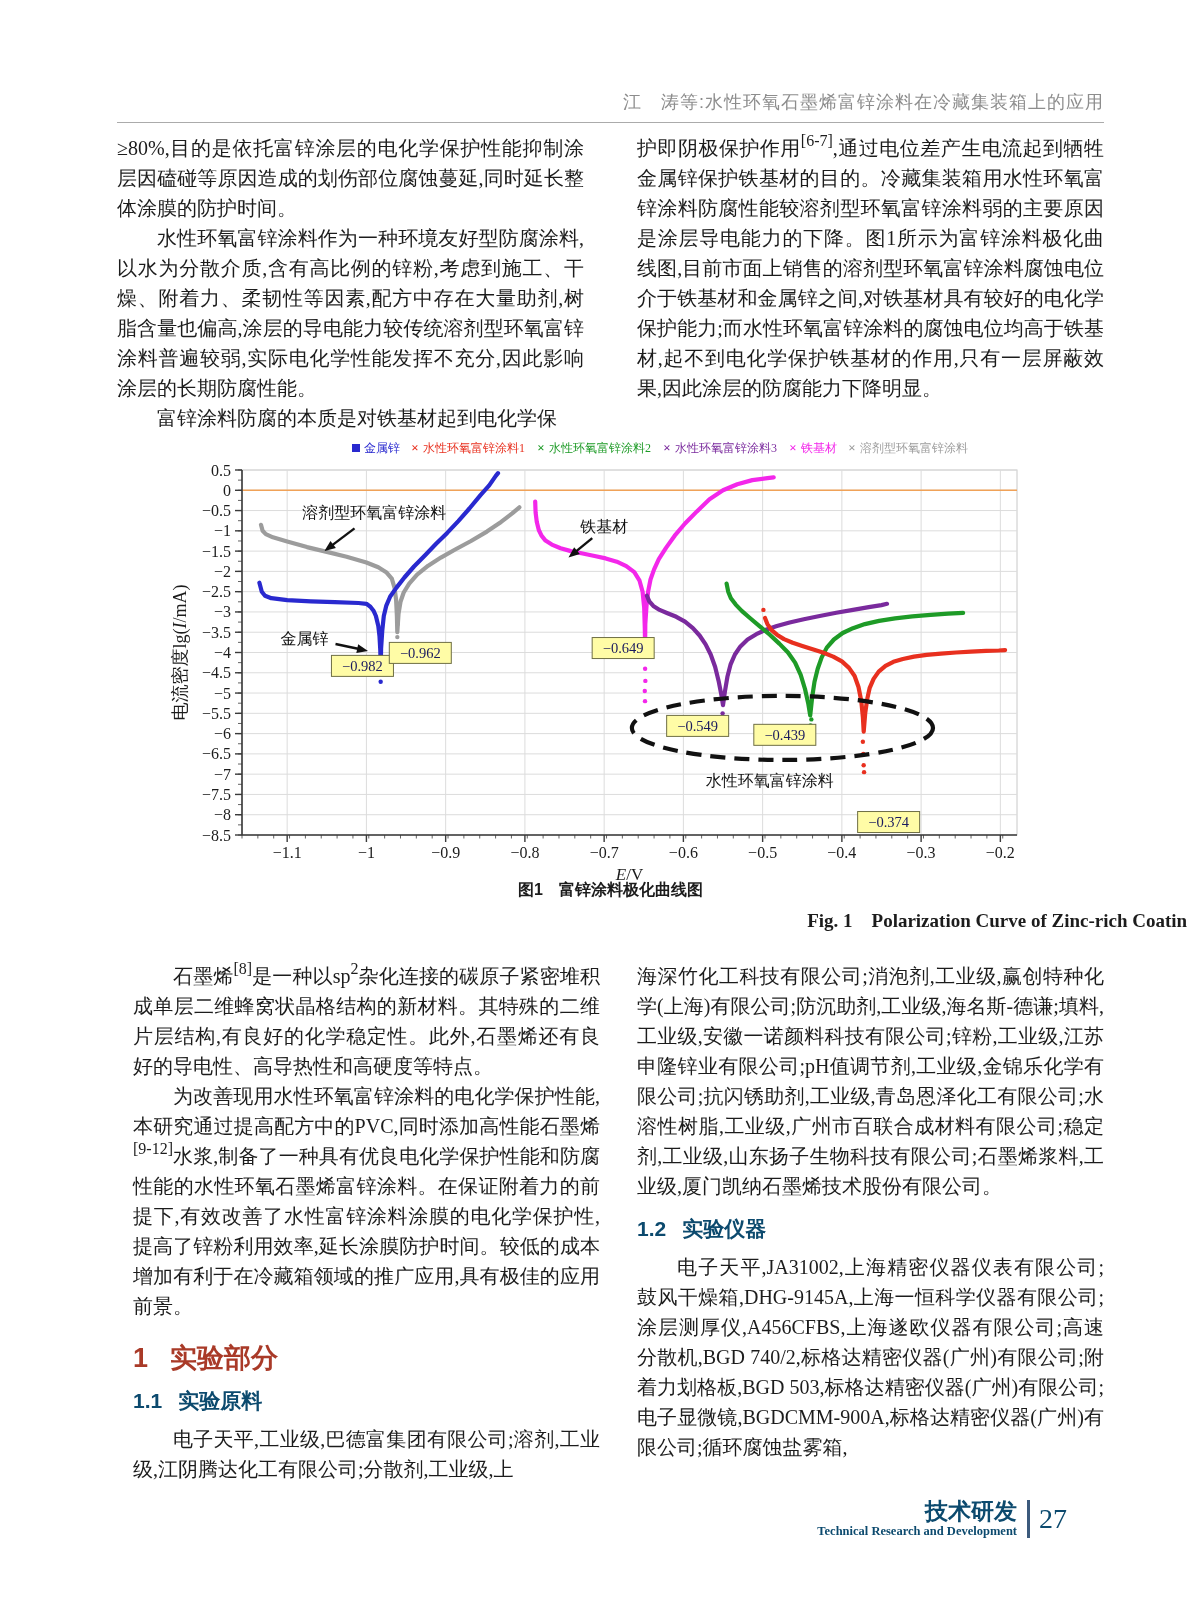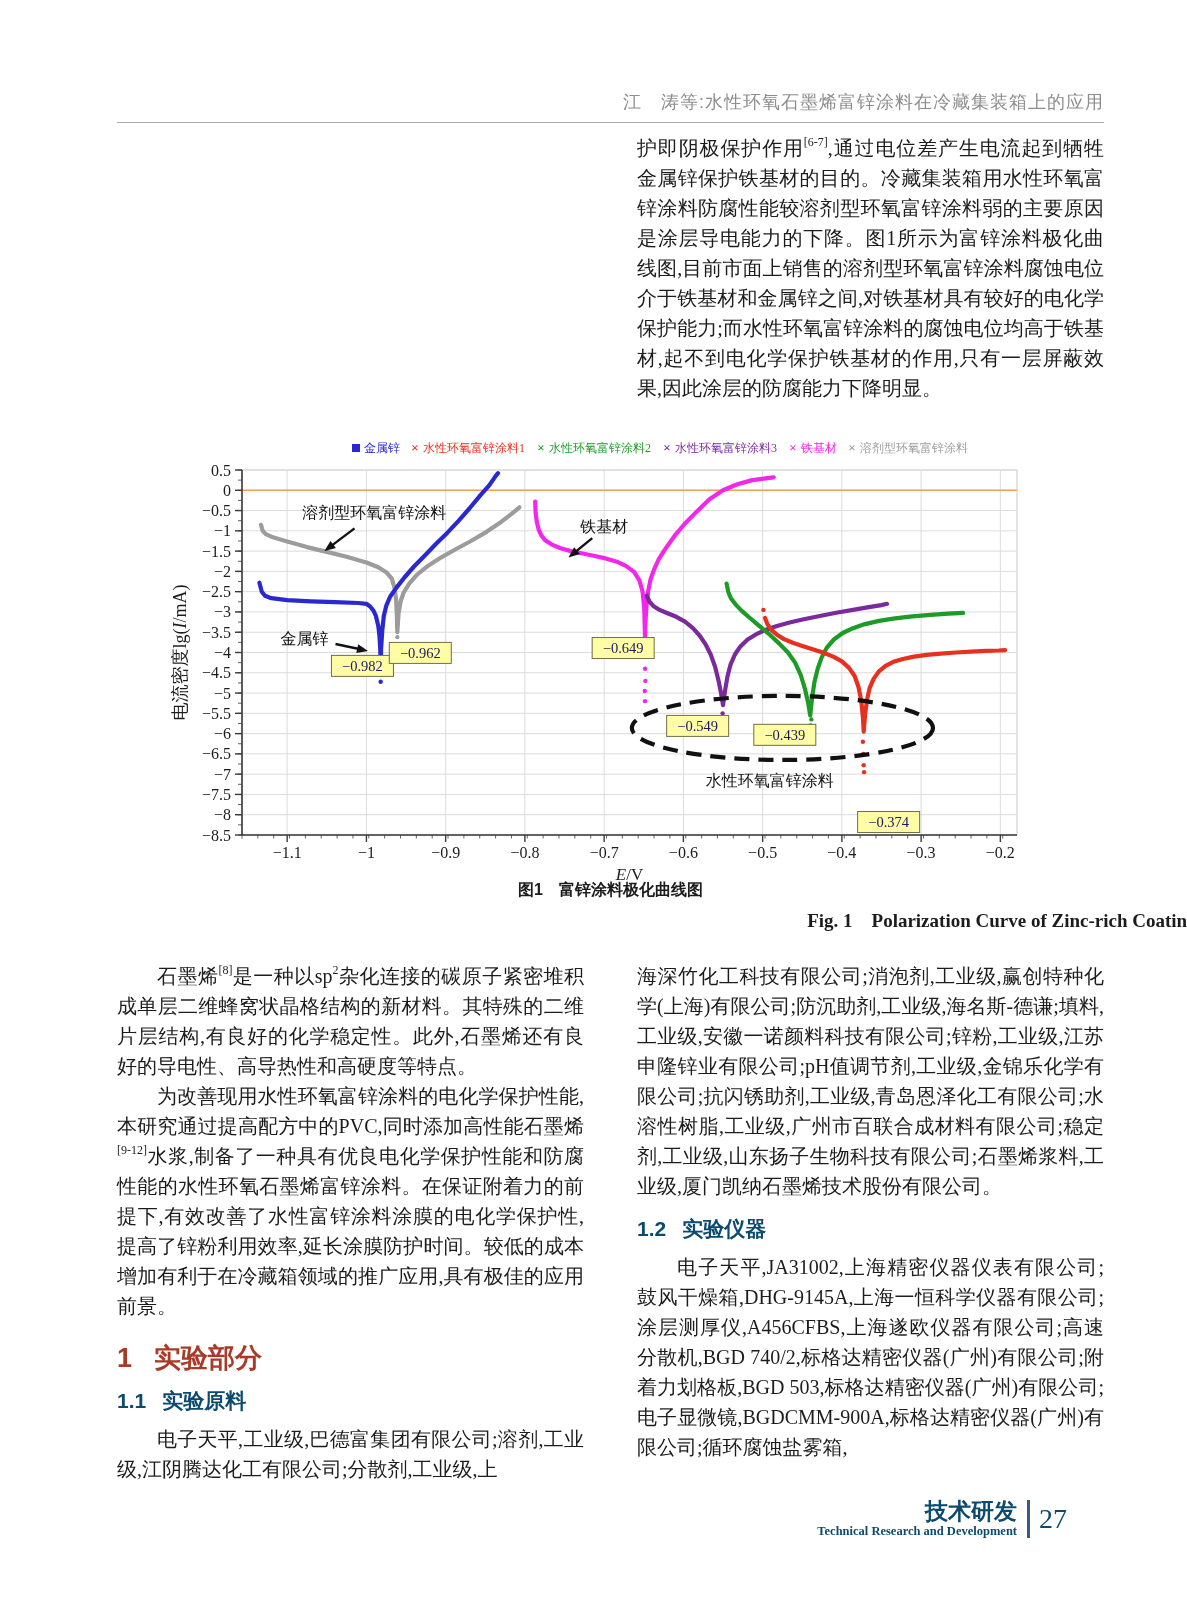--- a/index.html
+++ b/index.html
@@ -5,24 +5,24 @@
   html,body{margin:0;padding:0;background:#ffffff;}
   .page{position:relative;width:1187px;height:1600px;background:#ffffff;overflow:hidden;
         font-family:"Liberation Serif","DejaVu Serif",serif;color:#1c1c1c;margin-left:17px;}
   .running-head{position:absolute;top:90px;right:100px;
         font-family:"Liberation Sans","DejaVu Sans",sans-serif;
         font-size:18px;color:#8d8d8d;letter-spacing:1px;}
   .head-rule{position:absolute;top:122px;left:100px;width:987px;height:1px;background:#ababab;}
   .col{position:absolute;width:467px;font-size:20px;line-height:30px;text-align:justify;}
   .col p{margin:0;text-indent:2em;}
   .col p.noind{text-indent:0;}
-  sup{font-size:12px;line-height:0;position:relative;top:-1px;vertical-align:super;}
+  sup{font-size:16px;line-height:0;position:relative;top:-1px;vertical-align:super;}
   #col-tl{left:100px;top:133px;}
   #col-tr{left:620px;top:133px;}
-  #col-bl{left:100px;top:961px;}
+  #col-bl{left:116px;top:961px;}
   #col-br{left:620px;top:961px;}
   .h1{font-family:"Liberation Sans","DejaVu Sans",sans-serif;font-weight:bold;
       font-size:27px;color:#a93a28;margin:22px 0 13px 0;text-indent:0;}
   .h1 .num{margin-right:22px;}
   .h2{font-family:"Liberation Sans","DejaVu Sans",sans-serif;font-weight:bold;
       font-size:21px;color:#0c4a6e;margin:13px 0 8px 0;text-indent:0;}
   .h2 .num{margin-right:16px;}
   .figure{position:absolute;left:0;top:0;width:1187px;height:0;}
   #chart-svg{position:absolute;left:145px;top:430px;}
   .cap-cn{position:absolute;top:880px;left:0;width:1187px;text-align:center;
@@ -37,20 +37,25 @@
   .f-num{font-size:28px;}
 </style>
 </head>
 <body>
 
 <div class="page">
 
   <div class="running-head">江　涛等:水性环氧石墨烯富锌涂料在冷藏集装箱上的应用</div>
   <div class="head-rule"></div>
 
+  <div class="col" id="col-tl">
+    <p class="noind">≥80%,目的是依托富锌涂层的电化学保护性能抑制涂层因磕碰等原因造成的划伤部位腐蚀蔓延,同时延长整体涂膜的防护时间。</p>
+    <p>水性环氧富锌涂料作为一种环境友好型防腐涂料,以水为分散介质,含有高比例的锌粉,考虑到施工、干燥、附着力、柔韧性等因素,配方中存在大量助剂,树脂含量也偏高,涂层的导电能力较传统溶剂型环氧富锌涂料普遍较弱,实际电化学性能发挥不充分,因此影响涂层的长期防腐性能。</p>
+    <p>富锌涂料防腐的本质是对铁基材起到电化学保</p>
+  </div>
 
   <div class="col" id="col-tr">
     <p class="noind">护即阴极保护作用<sup>[6-7]</sup>,通过电位差产生电流起到牺牲金属锌保护铁基材的目的。冷藏集装箱用水性环氧富锌涂料防腐性能较溶剂型环氧富锌涂料弱的主要原因是涂层导电能力的下降。图1所示为富锌涂料极化曲线图,目前市面上销售的溶剂型环氧富锌涂料腐蚀电位介于铁基材和金属锌之间,对铁基材具有较好的电化学保护能力;而水性环氧富锌涂料的腐蚀电位均高于铁基材,起不到电化学保护铁基材的作用,只有一层屏蔽效果,因此涂层的防腐能力下降明显。</p>
   </div>
 
   <div class="figure">
     <svg id="chart-svg" width="870" height="452" viewBox="0 0 870 452">
         <rect x="80" y="40" width="775" height="365" fill="none" stroke="#c8c8c8" stroke-width="1"></rect>
         <line x1="125.16871165644167" y1="40" x2="125.16871165644167" y2="405" stroke="#dcdcdc" stroke-width="1"></line>
         <line x1="204.4120654396728" y1="40" x2="204.4120654396728" y2="405" stroke="#dcdcdc" stroke-width="1"></line>

